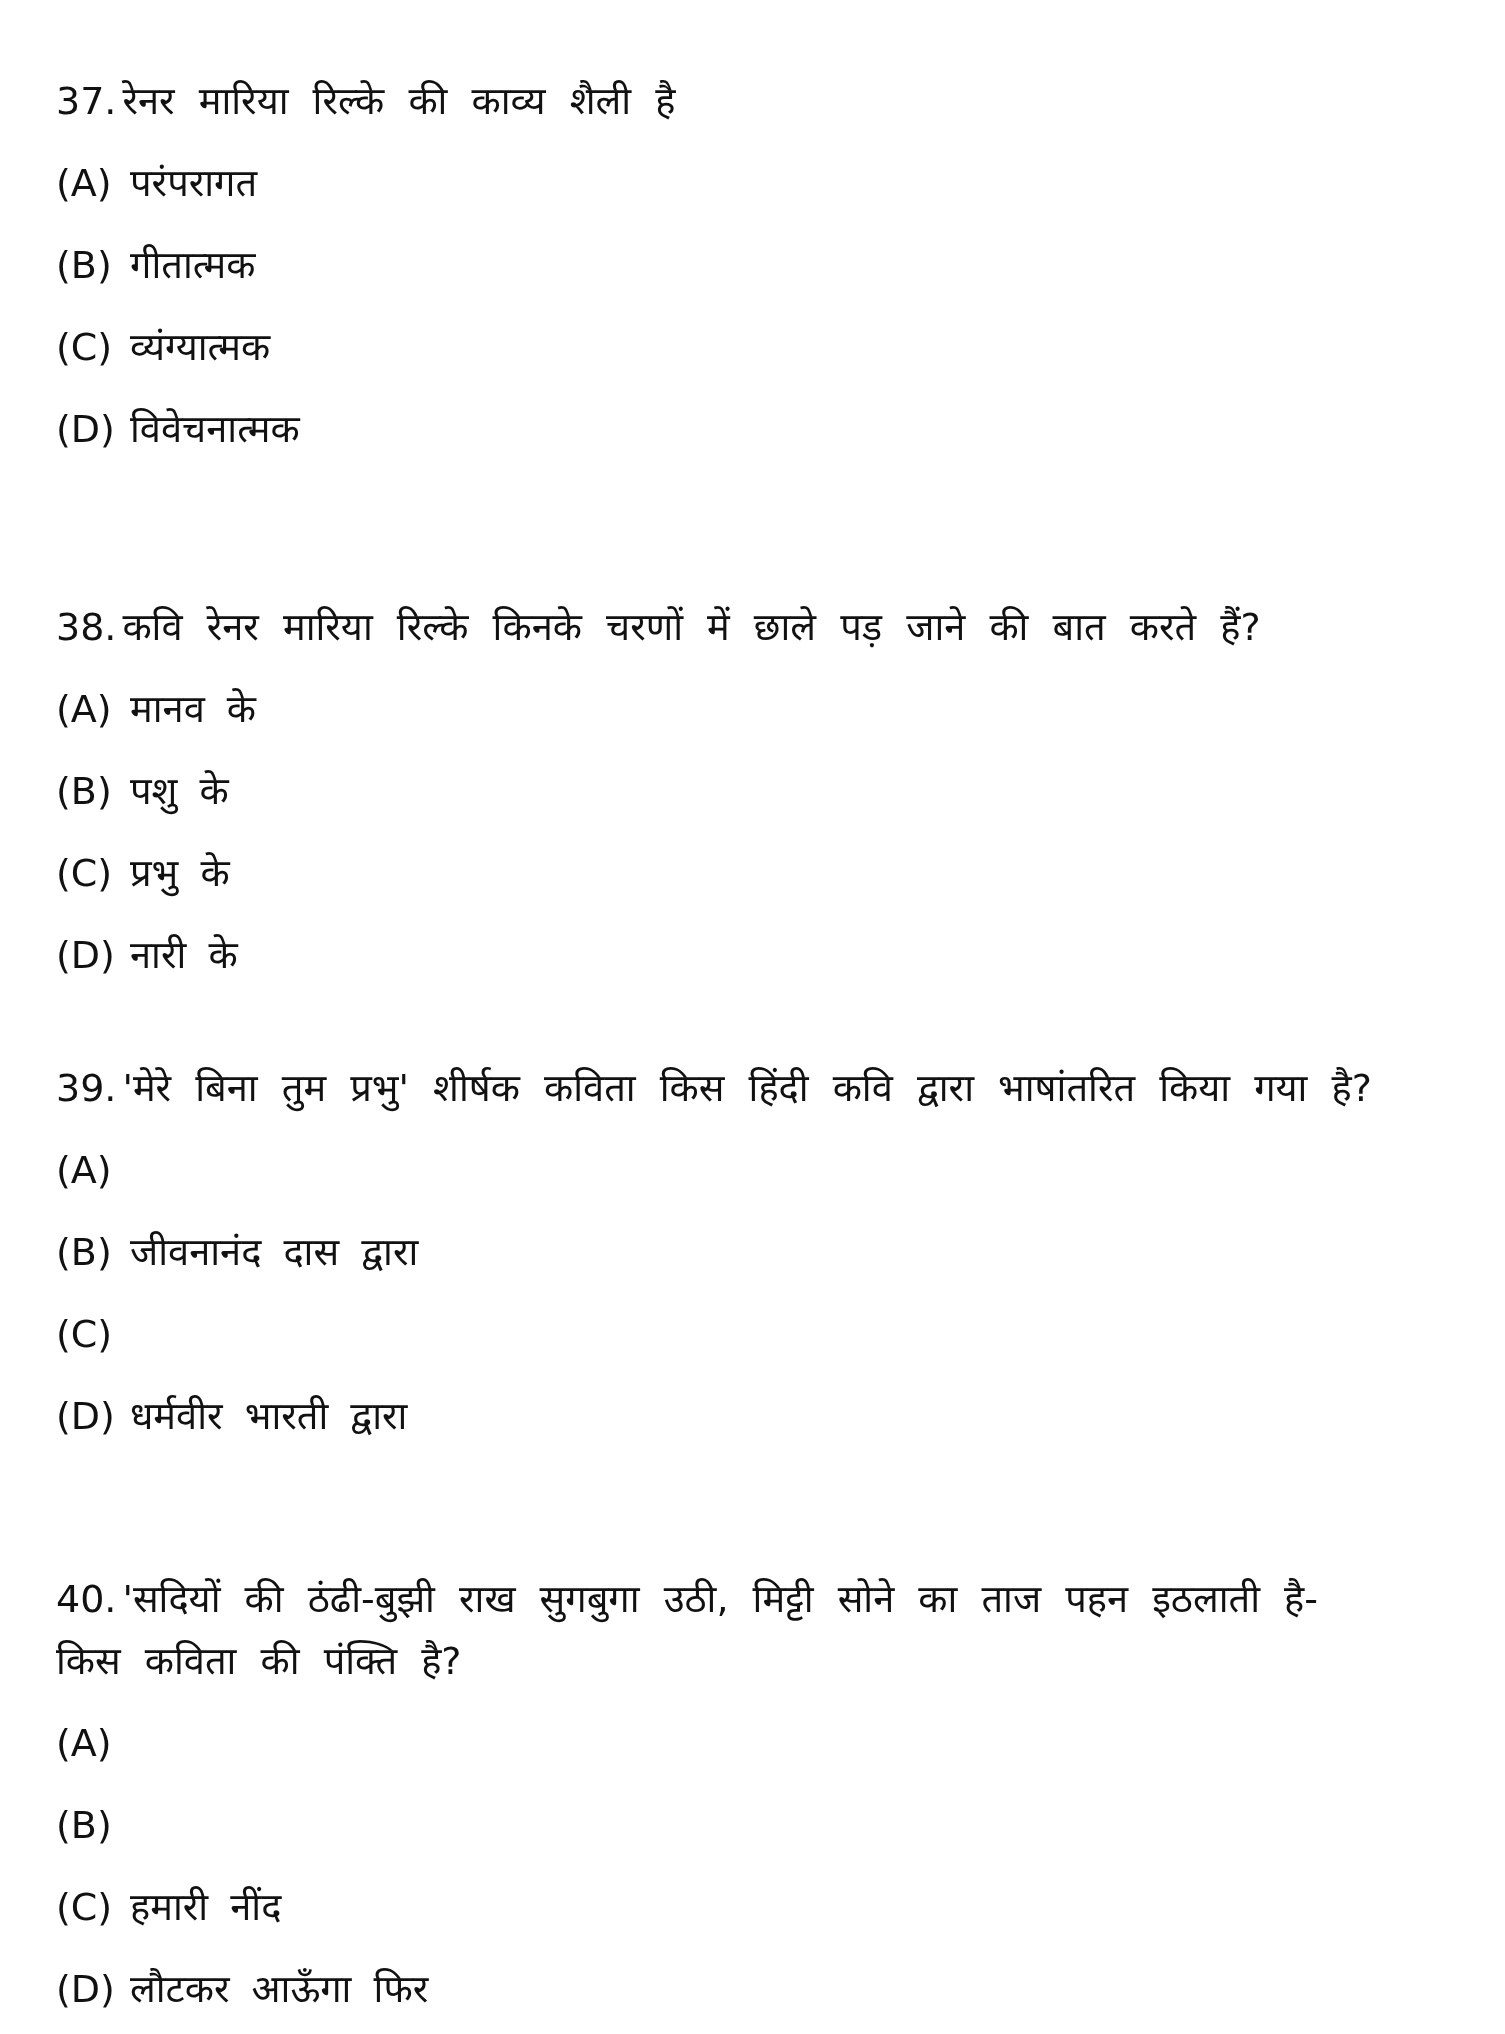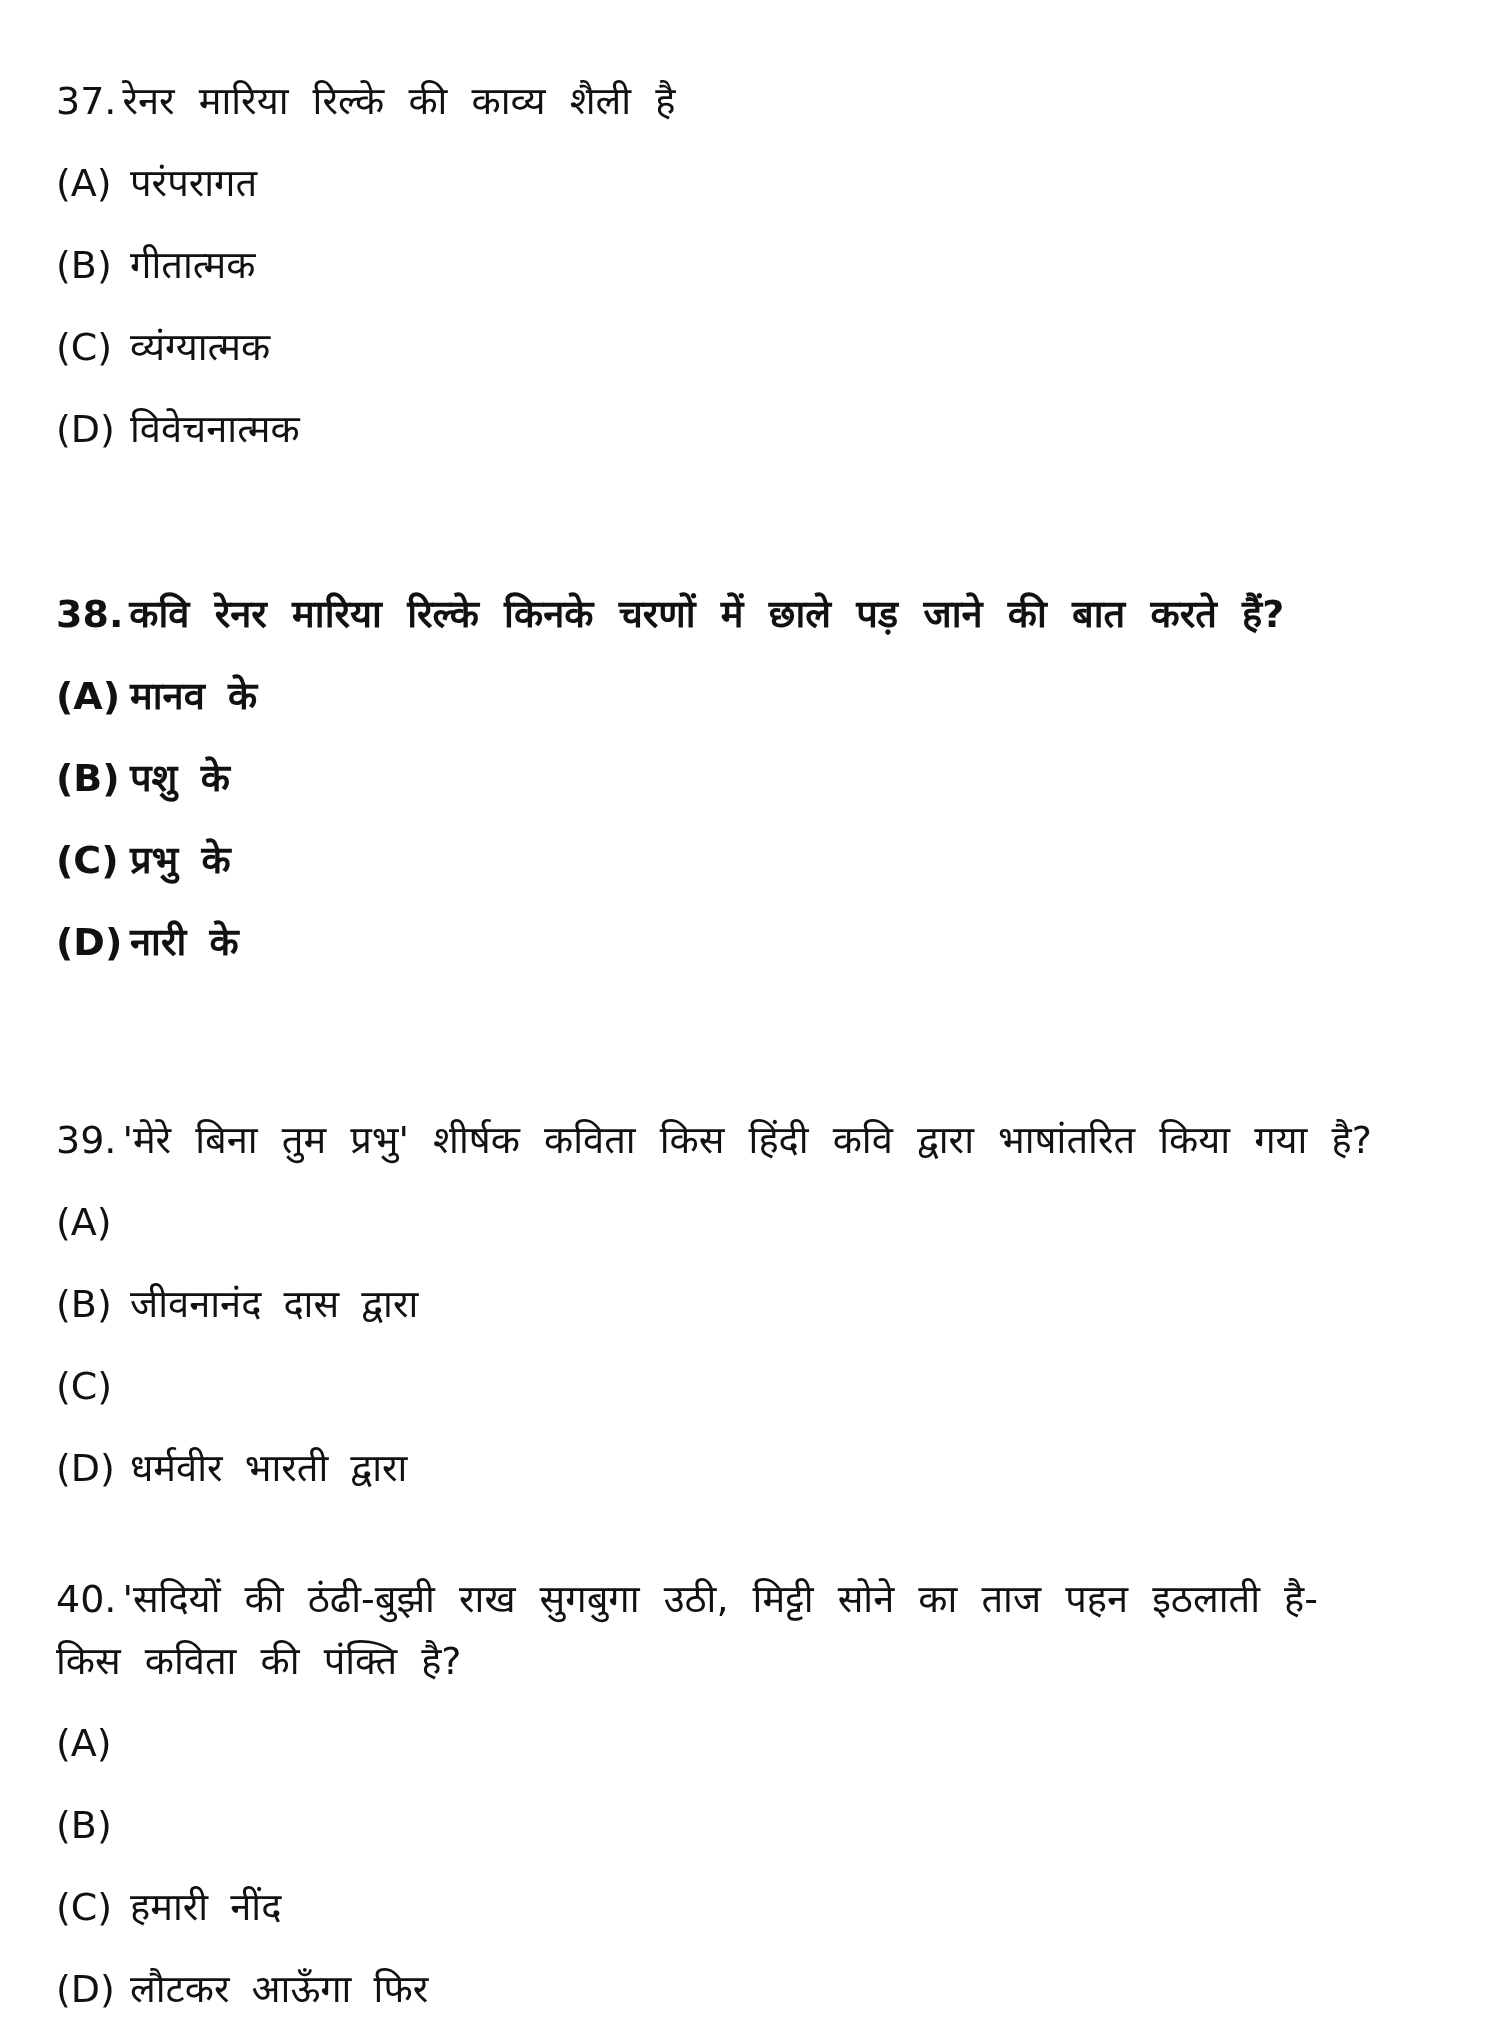--- a/index.html
+++ b/index.html
@@ -45,22 +45,22 @@
       display: flex;
       align-items: flex-start;
       word-spacing: 10px;
     }
     .option-label {
       display: inline-block;
       width: 74px;
     }
     .stem { margin-bottom: 20px; }
     #q37 { top: 70px; }
-    #q38 { top: 583px; font-weight: bold; }
-    #q39 { top: 1109px; }
+    #q38 { top: 596px; }
+    #q39 { top: 1057px; }
     #q40 { top: 1568px; }
   </style>
 </head>
 <body>
 
 <div class="page">
 
   <div class="question" id="q37">
     <div class="stem">
       <div class="q-line"><span class="q-num">37.</span><span>रेनर मारिया रिल्के की काव्य शैली है</span></div>

